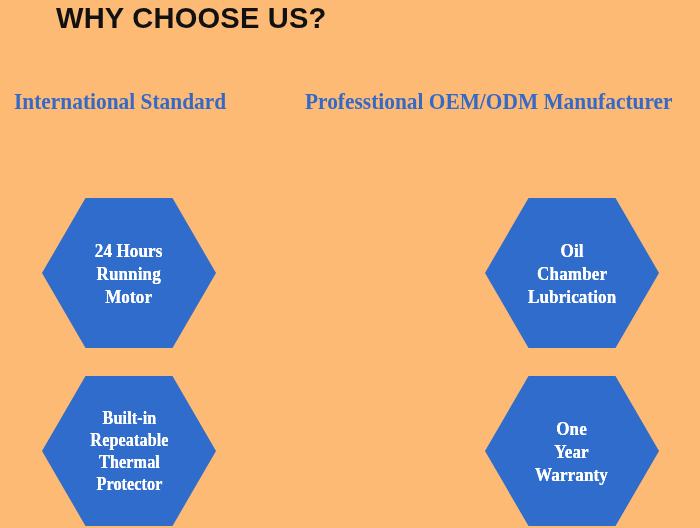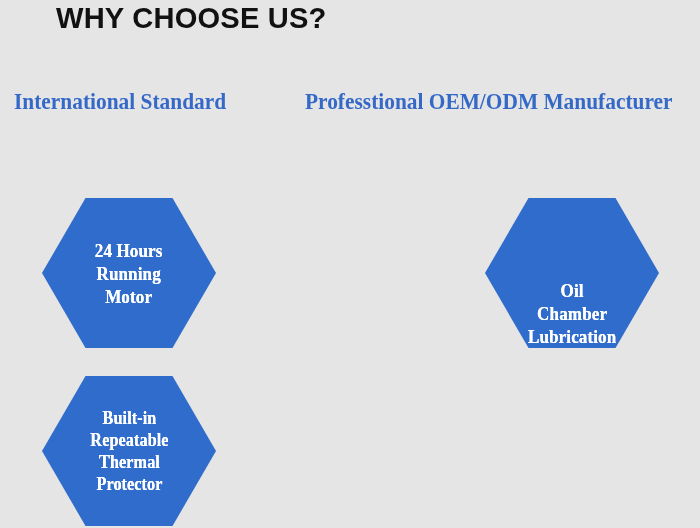--- a/index.html
+++ b/index.html
@@ -13,21 +13,21 @@
     background: #ffffff;
     font-family: "Liberation Sans", sans-serif;
     overflow: hidden;
     position: relative;
   }
 
   #slide {
     position: relative;
     width: 700px;
     height: 528px;
-    background: #e5e5e5;
+    background: #fdba74;
   }
 
   
   .main-title {
     position: absolute;
     left: 56px;
     top: 1px;
     font-family: "Liberation Sans", sans-serif;
     font-weight: bold;
     font-size: 30px;
@@ -102,21 +102,21 @@
   .hex-label.four-line {
     font-size: 18px;
     line-height: 22px;
   }
 
   
   .hex.r1 { top: 185px; }
   .hex.r2 { top: 363px; }
   .hex.c1 { left: 42px; }
   .hex.c2 { left: 263px; }
-  .hex.c3 { left: 485px; align-items: flex-end; }
+  .hex.c3 { left: 485px; }
 </style>
 </head>
 <body>
 
 <div id="slide">
 
   <div class="main-title">WHY CHOOSE US?</div>
 
   <div class="subhead left">International Standard</div>
 
@@ -138,15 +138,20 @@
     </div>
 
     <div class="hex r2 c1">
       <span class="hex-label four-line">Built-in
 Repeatable
 Thermal
 Protector</span>
     </div>
 
 
+    <div class="hex r2 c3">
+      <span class="hex-label">One
+Year
+Warranty</span>
+    </div>
 
   </div>
 </div>
 
 </body></html>

